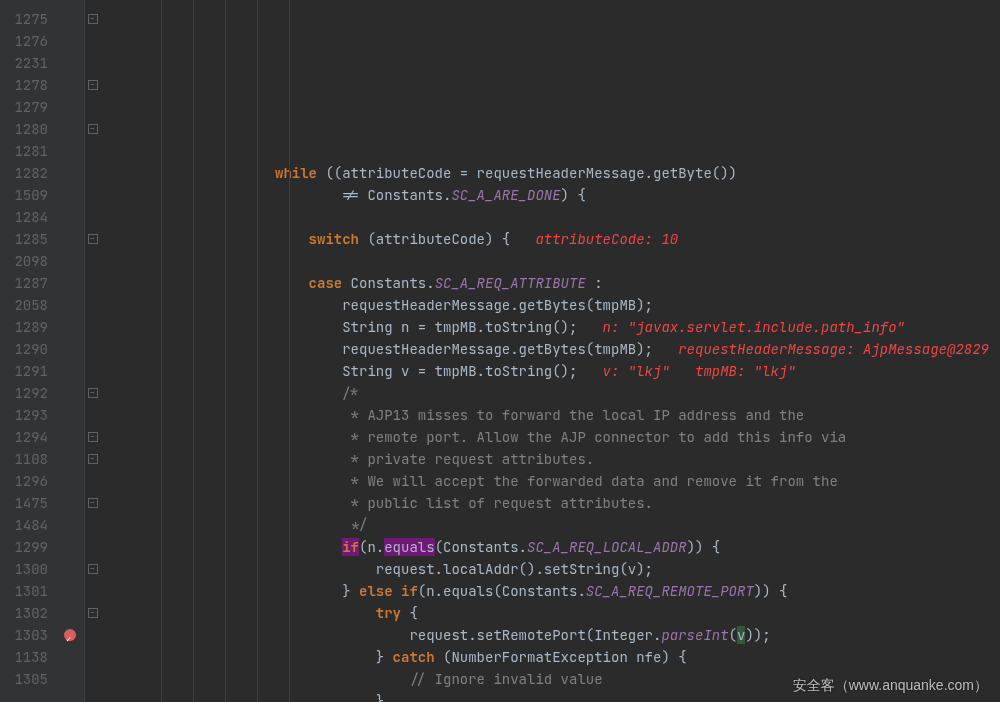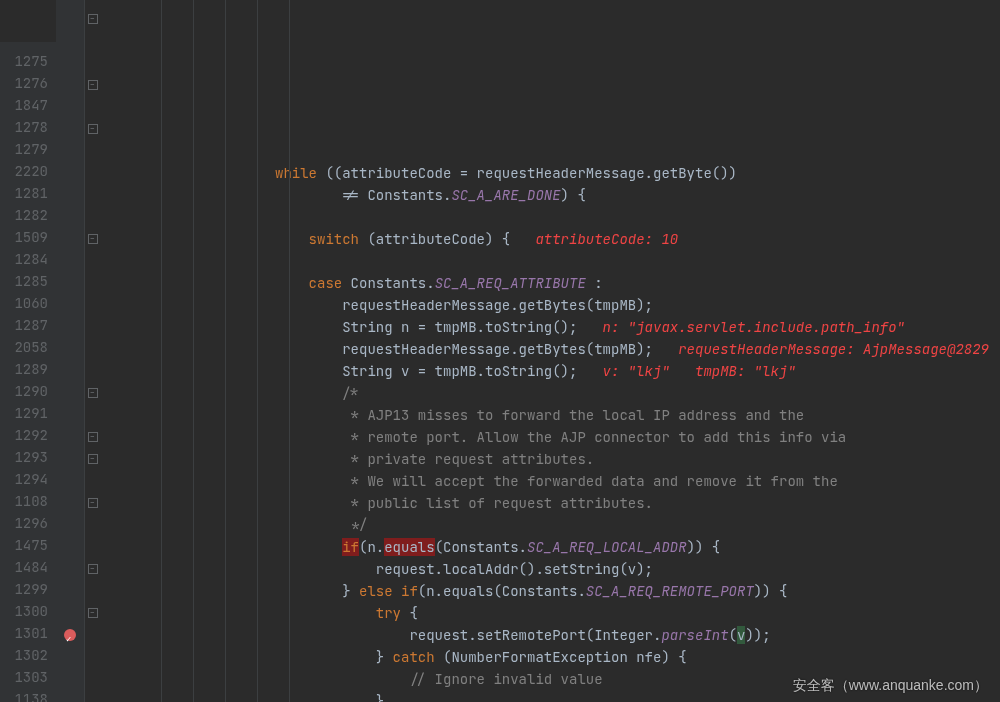--- a/index.html
+++ b/index.html
@@ -36,21 +36,20 @@
   .gutter {
     width:56px;
     background: var(--gutter-bg);
     text-align: right;
     padding-right:8px;
     box-sizing:border-box;
     color: var(--gutter-fg);
     user-select:none;
     flex-shrink:0;
     padding-top:8px;
-    margin-top:42px;
   }
   .gutter .ln {
     height:22px;
   }
   .breakpoint-strip {
     width:28px;
     background: var(--gutter-bg);
     flex-shrink:0;
     padding-top:8px;
   }
@@ -92,25 +91,25 @@
     flex:1;
     padding-top:8px;
     padding-left:2px;
     white-space:pre;
     position:relative;
   }
   .line {
     height:22px;
     padding-left:4px;
   }
-  .kw { color: var(--keyword); font-weight:400;}
+  .kw { color: var(--keyword); font-weight:700;}
   .static { color: var(--static); font-style:italic;}
   .cm { color: var(--comment);}
   .hint { color: #ef4444; font-style:italic;}
-  .hlbox { background:#7f1d1d; }
+  .hlbox { background:#701a75; }
   .hlbox2 { background:#32593d; }
   .indent-guide {
     position:absolute;
     top:0; bottom:0;
     width:1px;
     background:#3c3f41;
   }
   .watermark {
     position:absolute;
     right:12px;
@@ -122,30 +121,30 @@
     text-shadow:0 0 2px #000;
   }
 </style>
 </head>
 <body>
 
 <div class="editor">
   <div class="gutter" id="gutter">
       <div class="ln">1275</div>
       <div class="ln">1276</div>
-      <div class="ln">1847</div>
+      <div class="ln">2231</div>
       <div class="ln">1278</div>
       <div class="ln">1279</div>
-      <div class="ln">2220</div>
+      <div class="ln">1280</div>
       <div class="ln">1281</div>
       <div class="ln">1282</div>
       <div class="ln">1509</div>
       <div class="ln">1284</div>
       <div class="ln">1285</div>
-      <div class="ln">1060</div>
+      <div class="ln">2098</div>
       <div class="ln">1287</div>
       <div class="ln">2058</div>
       <div class="ln">1289</div>
       <div class="ln">1290</div>
       <div class="ln">1291</div>
       <div class="ln">1292</div>
       <div class="ln">1293</div>
       <div class="ln">1294</div>
       <div class="ln">1108</div>
       <div class="ln">1296</div>

